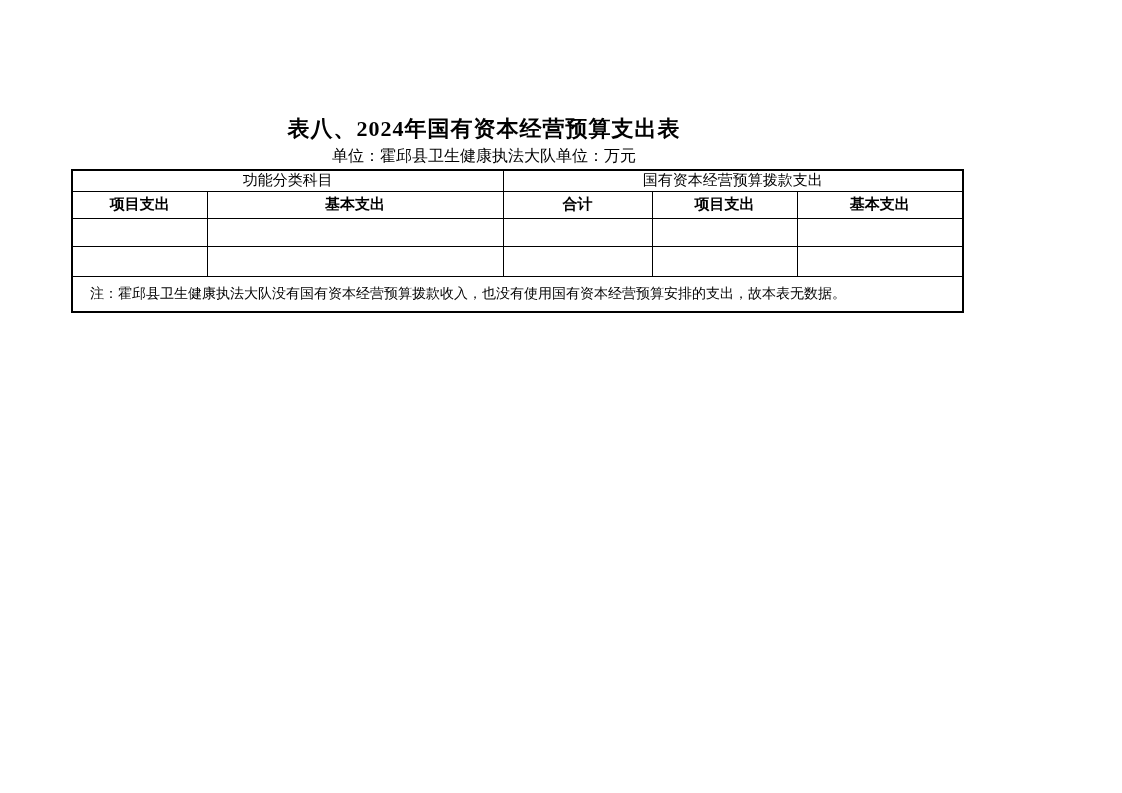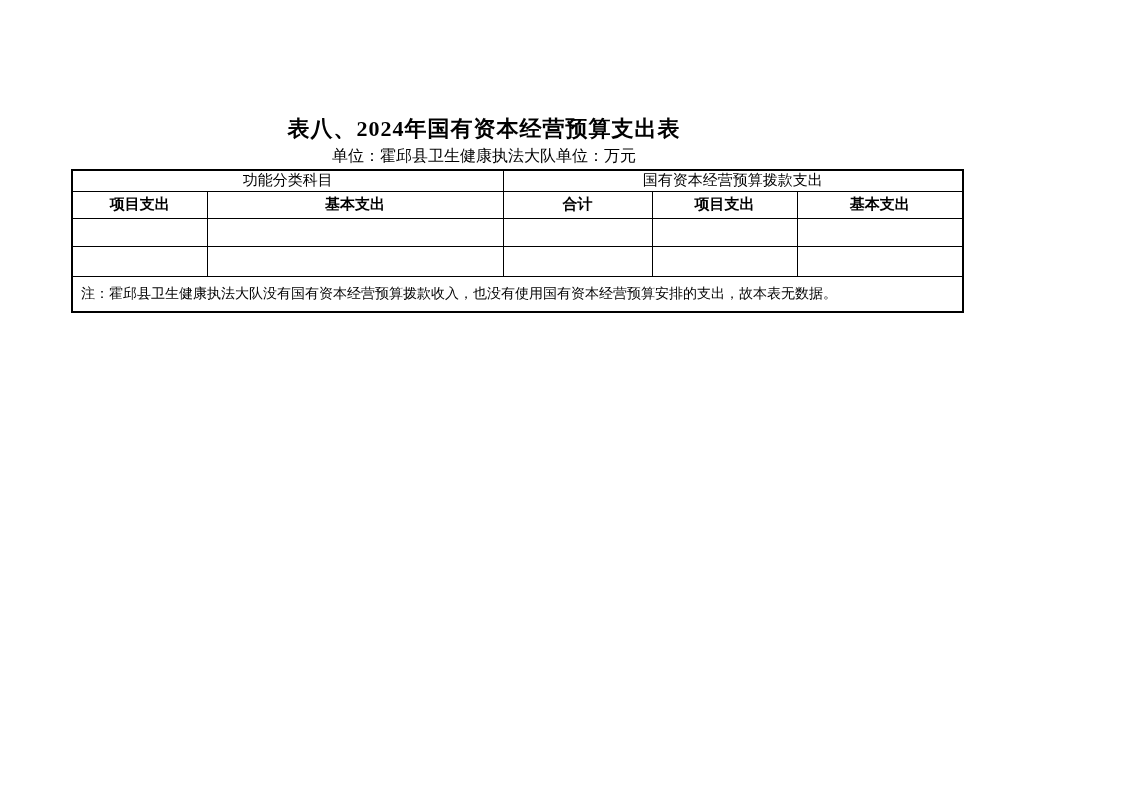--- a/index.html
+++ b/index.html
@@ -56,21 +56,21 @@
   }
   tr.group-header-row th { height: 21px; font-weight: normal; }
   tr.column-header-row th { height: 27px; font-weight: bold; }
   tr.data-row td { height: 28px; }
   tr.data-row.second td { height: 30px; }
   tr.note-row td {
     height: 36px;
     text-align: left;
     font-size: 14px;
     font-weight: normal;
-    padding: 0 8px;
+    padding: 0 17px;
     white-space: normal;
   }
 </style>
 </head>
 <body>
 
 <div class="page">
   <div class="content">
 
     <div class="title">表八、2024年国有资本经营预算支出表</div>

